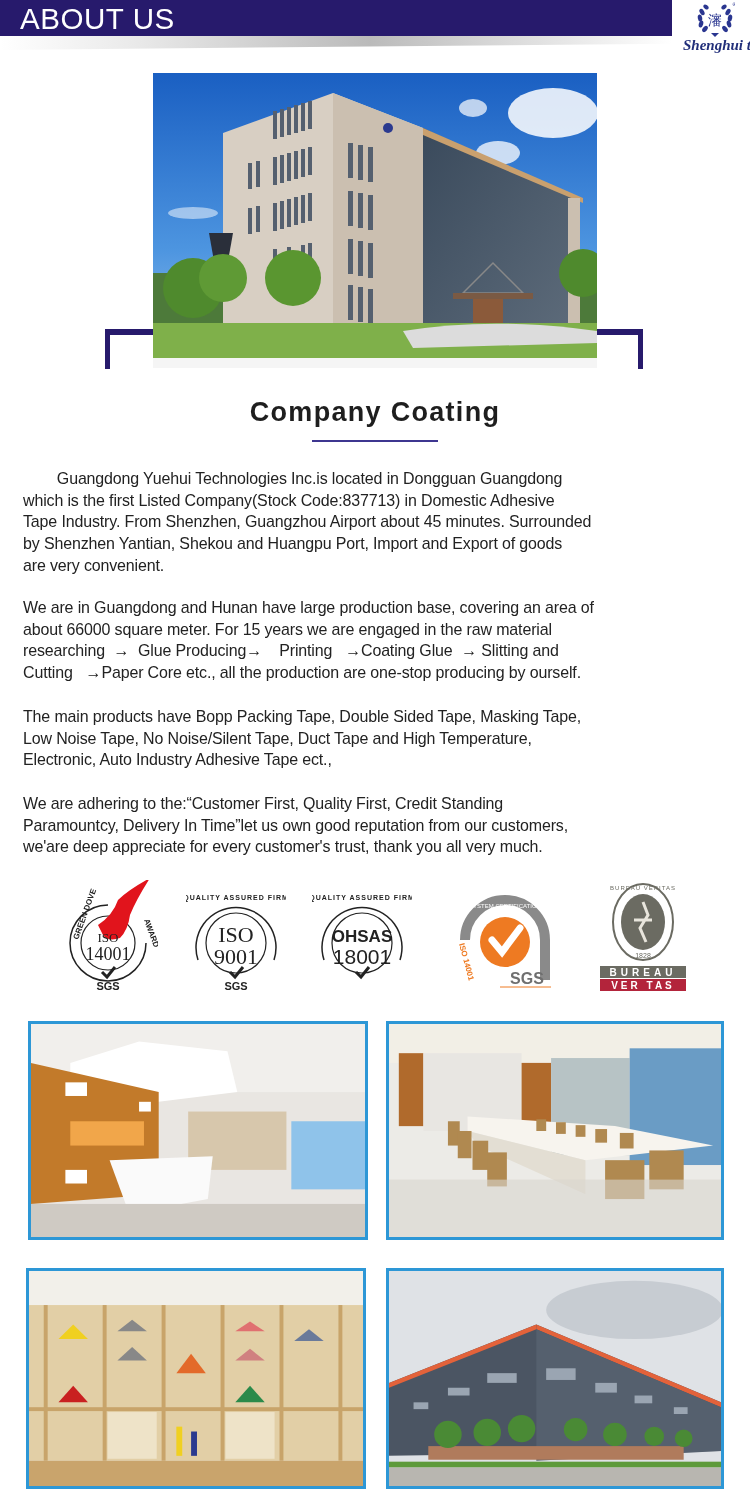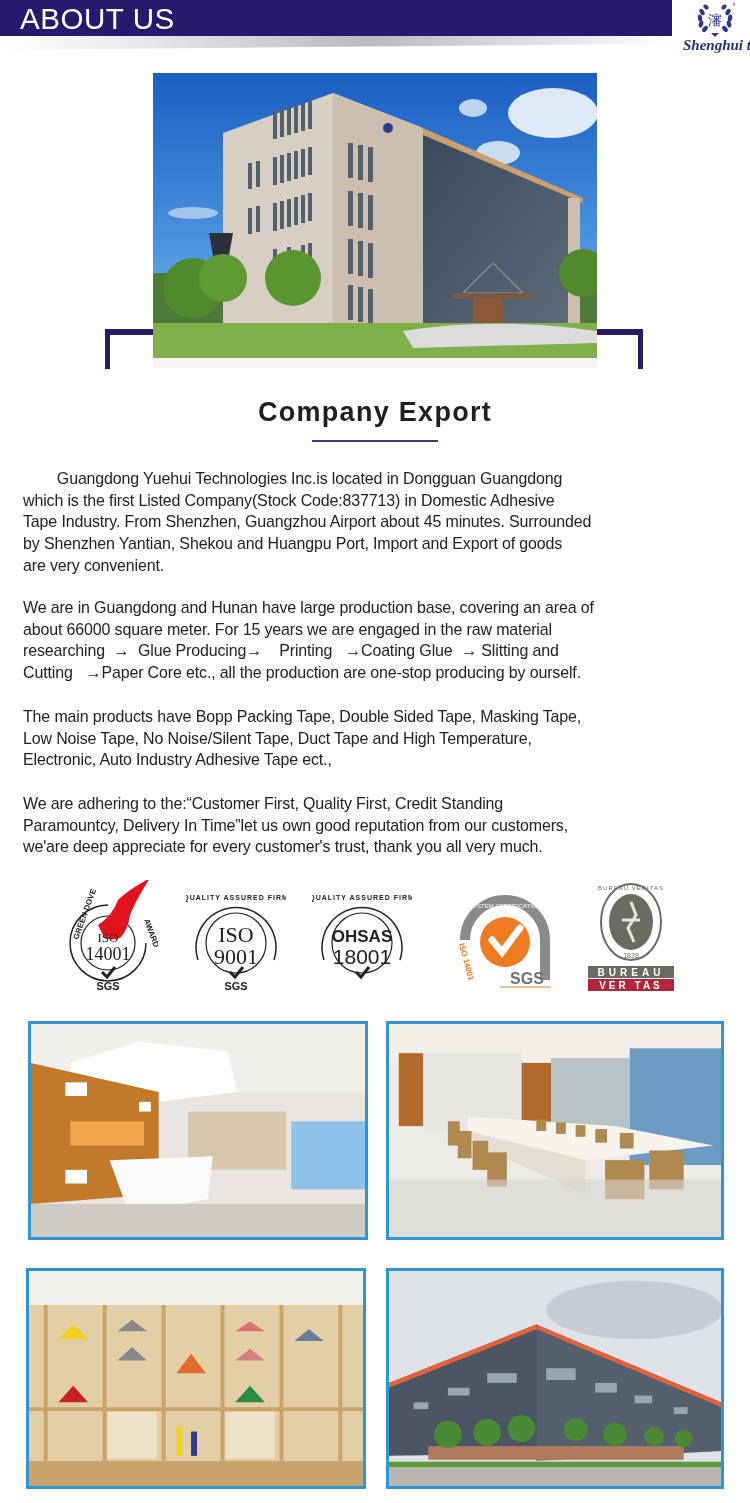--- a/index.html
+++ b/index.html
@@ -155,21 +155,21 @@
     <circle cx="40" cy="215" r="30" fill="#4f8a2d"></circle>
     <circle cx="70" cy="205" r="24" fill="#5f9a35"></circle>
     <circle cx="140" cy="205" r="28" fill="#5a9630"></circle>
     <circle cx="430" cy="200" r="24" fill="#4f8a2d"></circle>
     <rect x="0" y="250" width="444" height="45" fill="#7fb04a"></rect>
     <path d="M250 258 Q330 245 420 255 L444 258 L444 270 L260 275 Z" fill="#dcdcdc"></path>
     <rect x="0" y="285" width="444" height="10" fill="#f5f5f5"></rect>
   </svg>
 </div>
 
-<div class="cp-title">Company Export</div>
+<div class="cp-title">Company Coating</div>
 <div class="cp-underline"></div>
 
 <div class="para p1">
   <span class="line"><span class="indent"></span><span>Guangdong Yuehui Technologies Inc.is located in Dongguan Guangdong</span></span>
   <span class="line">which is the first Listed Company(Stock Code:837713) in Domestic Adhesive</span>
   <span class="line">Tape Industry. From Shenzhen, Guangzhou Airport about 45 minutes. Surrounded</span>
   <span class="line">by Shenzhen Yantian, Shekou and Huangpu Port, Import and Export of goods</span>
   <span class="line">are very convenient.</span>
 </div>
 
@@ -234,21 +234,21 @@
     <path d="M10 60 A40 40 0 0 1 90 60 L90 100" fill="none" stroke="#8a8a8a" stroke-width="10"></path>
     <circle cx="50" cy="62" r="25" fill="#ee7a22"></circle>
     <path d="M37 60 L47 72 L65 48" fill="none" stroke="#ffffff" stroke-width="7" stroke-linecap="round"></path>
     <text x="50" y="28" text-anchor="middle" font-family="Liberation Sans, sans-serif" font-size="6" fill="#ffffff">SYSTEM CERTIFICATION</text>
     <text x="4" y="64" font-family="Liberation Sans, sans-serif" font-size="8" font-weight="700" fill="#ee7a22" transform="rotate(75 4 64)">ISO 14001</text>
     <text x="72" y="104" text-anchor="middle" font-family="Liberation Sans, sans-serif" font-size="16" font-weight="700" fill="#6f6f6f">SGS</text>
     <line x1="45" y1="107" x2="96" y2="107" stroke="#ee7a22" stroke-width="1"></line>
   </svg>
 </div>
 
-<div class="cert" style="left:586px;">
+<div class="cert" style="left:598px;">
   <svg width="90" height="115" viewBox="0 0 90 115">
     <ellipse cx="45" cy="42" rx="30" ry="38" fill="none" stroke="#6b6b62" stroke-width="2"></ellipse>
     <ellipse cx="45" cy="42" rx="22" ry="28" fill="#6b6b62"></ellipse>
     <path d="M45 22 L50 35 L42 48 L48 62 M36 40 L54 40" stroke="#e8e5dc" stroke-width="3" fill="none"></path>
     <text x="45" y="10" text-anchor="middle" font-family="Liberation Sans, sans-serif" font-size="6" fill="#6b6b62" letter-spacing="1">BUREAU VERITAS</text>
     <text x="45" y="78" text-anchor="middle" font-family="Liberation Sans, sans-serif" font-size="7" fill="#6b6b62">1828</text>
     <rect x="2" y="86" width="86" height="12" fill="#6b6b62"></rect>
     <text x="45" y="96" text-anchor="middle" font-family="Liberation Sans, sans-serif" font-size="10" font-weight="700" fill="#ffffff" letter-spacing="4">BUREAU</text>
     <rect x="2" y="99" width="86" height="12" fill="#b3243b"></rect>
     <text x="45" y="109" text-anchor="middle" font-family="Liberation Sans, sans-serif" font-size="10" font-weight="700" fill="#ffffff" letter-spacing="3">VER TAS</text>

